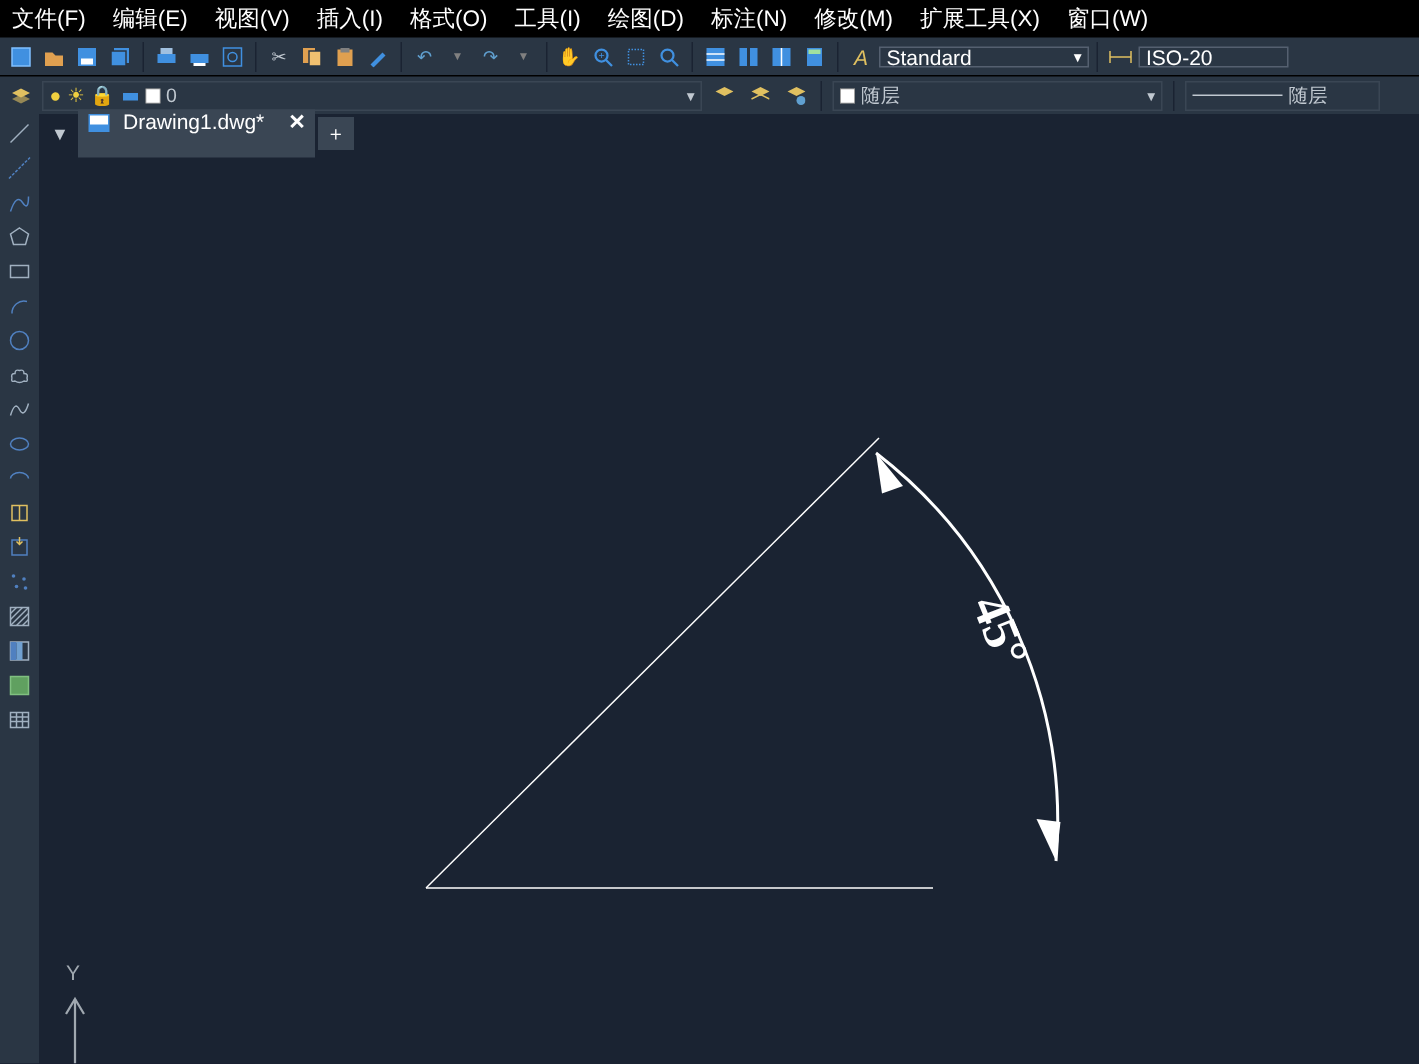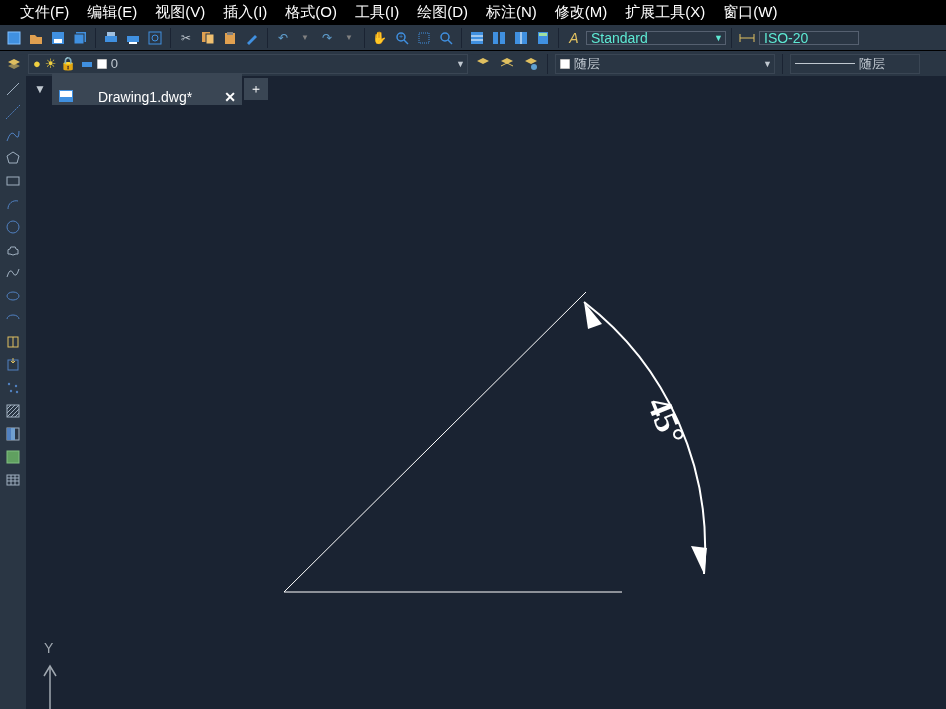--- a/index.html
+++ b/index.html
@@ -1,32 +1,32 @@
 <!DOCTYPE html>
 <html><head>
 <meta charset="utf-8">
 <style>
 * { margin: 0; padding: 0; box-sizing: border-box; font-family: "Microsoft YaHei", sans-serif; }
 body { background: #1a2332; width: 946px; height: 709px; overflow: hidden; color: #c0c8d0; font-size: 13px; }
-.menubar { background: #000; display: flex; gap: 18px; padding: 2px 20px; height: 24px; align-items: center; }
+.menubar { background: #000; display: flex; gap: 18px; padding: 2px 8px; height: 24px; align-items: center; }
 .menubar span { color: #fff; font-size: 15px; cursor: pointer; }
 .toolbar-row { background: #2a3644; display: flex; align-items: center; height: 26px; border-top: 1px solid #000; gap: 2px; padding: 0 4px; }
 .ticon { width: 18px; height: 18px; display: inline-flex; align-items: center; justify-content: center; cursor: pointer; margin: 0 1px; font-size: 12px; }
 .sep { width: 1px; height: 20px; background: #1a2332; margin: 0 3px; }
-.style-combo { background: #2a3644; border: 1px solid #556070; color: #5eead4; height: 14px; padding: 0 4px; display: flex; align-items: center; gap: 4px; min-width: 100px; font-size: 14px; position: relative; }
+.style-combo { background: #2a3644; border: 1px solid #556070; color: #ffffff; height: 14px; padding: 0 4px; display: flex; align-items: center; gap: 4px; min-width: 100px; font-size: 14px; position: relative; }
 .style-combo .dd { position: absolute; right: 2px; font-size: 9px; }
 .layer-row { background: #2a3644; display: flex; align-items: center; height: 26px; border-top: 1px solid #000; gap: 4px; padding: 0 4px; }
 .layer-combo { background: #2a3644; border: 1px solid #3a4654; display: flex; align-items: center; height: 20px; padding: 0 4px; gap: 4px; font-size: 13px; position: relative; }
 .layer-combo .dd { position: absolute; right: 2px; font-size: 9px; }
 .main { display: flex; height: calc(709px - 76px); }
 .sidebar { width: 26px; background: #2a3644; display: flex; flex-direction: column; align-items: center; gap: 5px; padding-top: 4px; }
 .sidebar .stool { width: 18px; height: 18px; display: flex; align-items: center; justify-content: center; cursor: pointer; }
 .canvas-area { flex: 1; background: #1a2332; position: relative; }
 .tab-strip { display: flex; align-items: center; height: 26px; gap: 2px; padding-left: 4px; }
-.tab { background: #3a4654; display: flex; align-items: flex-start; height: 22px; padding: 16px 6px; gap: 24px; font-family: "Courier New", monospace; font-size: 14px; color: #fff; }
+.tab { background: #3a4654; display: flex; align-items: flex-end; height: 22px; padding: 16px 6px; gap: 8px; font-family: "Courier New", monospace; font-size: 14px; color: #fff; }
 .tab-close { color: #fff; font-weight: bold; cursor: pointer; margin-left: 8px; }
 .new-tab { width: 24px; height: 22px; background: #3a4654; display: flex; align-items: center; justify-content: center; color: #fff; cursor: pointer; }
 .drawing { position: absolute; inset: 26px 0 0 0; }
 .angle-label { position: absolute; left: 616px; top: 300px; font-size: 34px; font-weight: bold; color: #fff; font-family: "Times New Roman", serif; transform: rotate(68deg); }
 .axis-label { position: absolute; color: #a0a8b0; font-size: 14px; }
 svg { display: block; }
 .line-sample { width: 60px; height: 1px; background: #c0c8d0; }
 </style>
 </head>
 <body>

